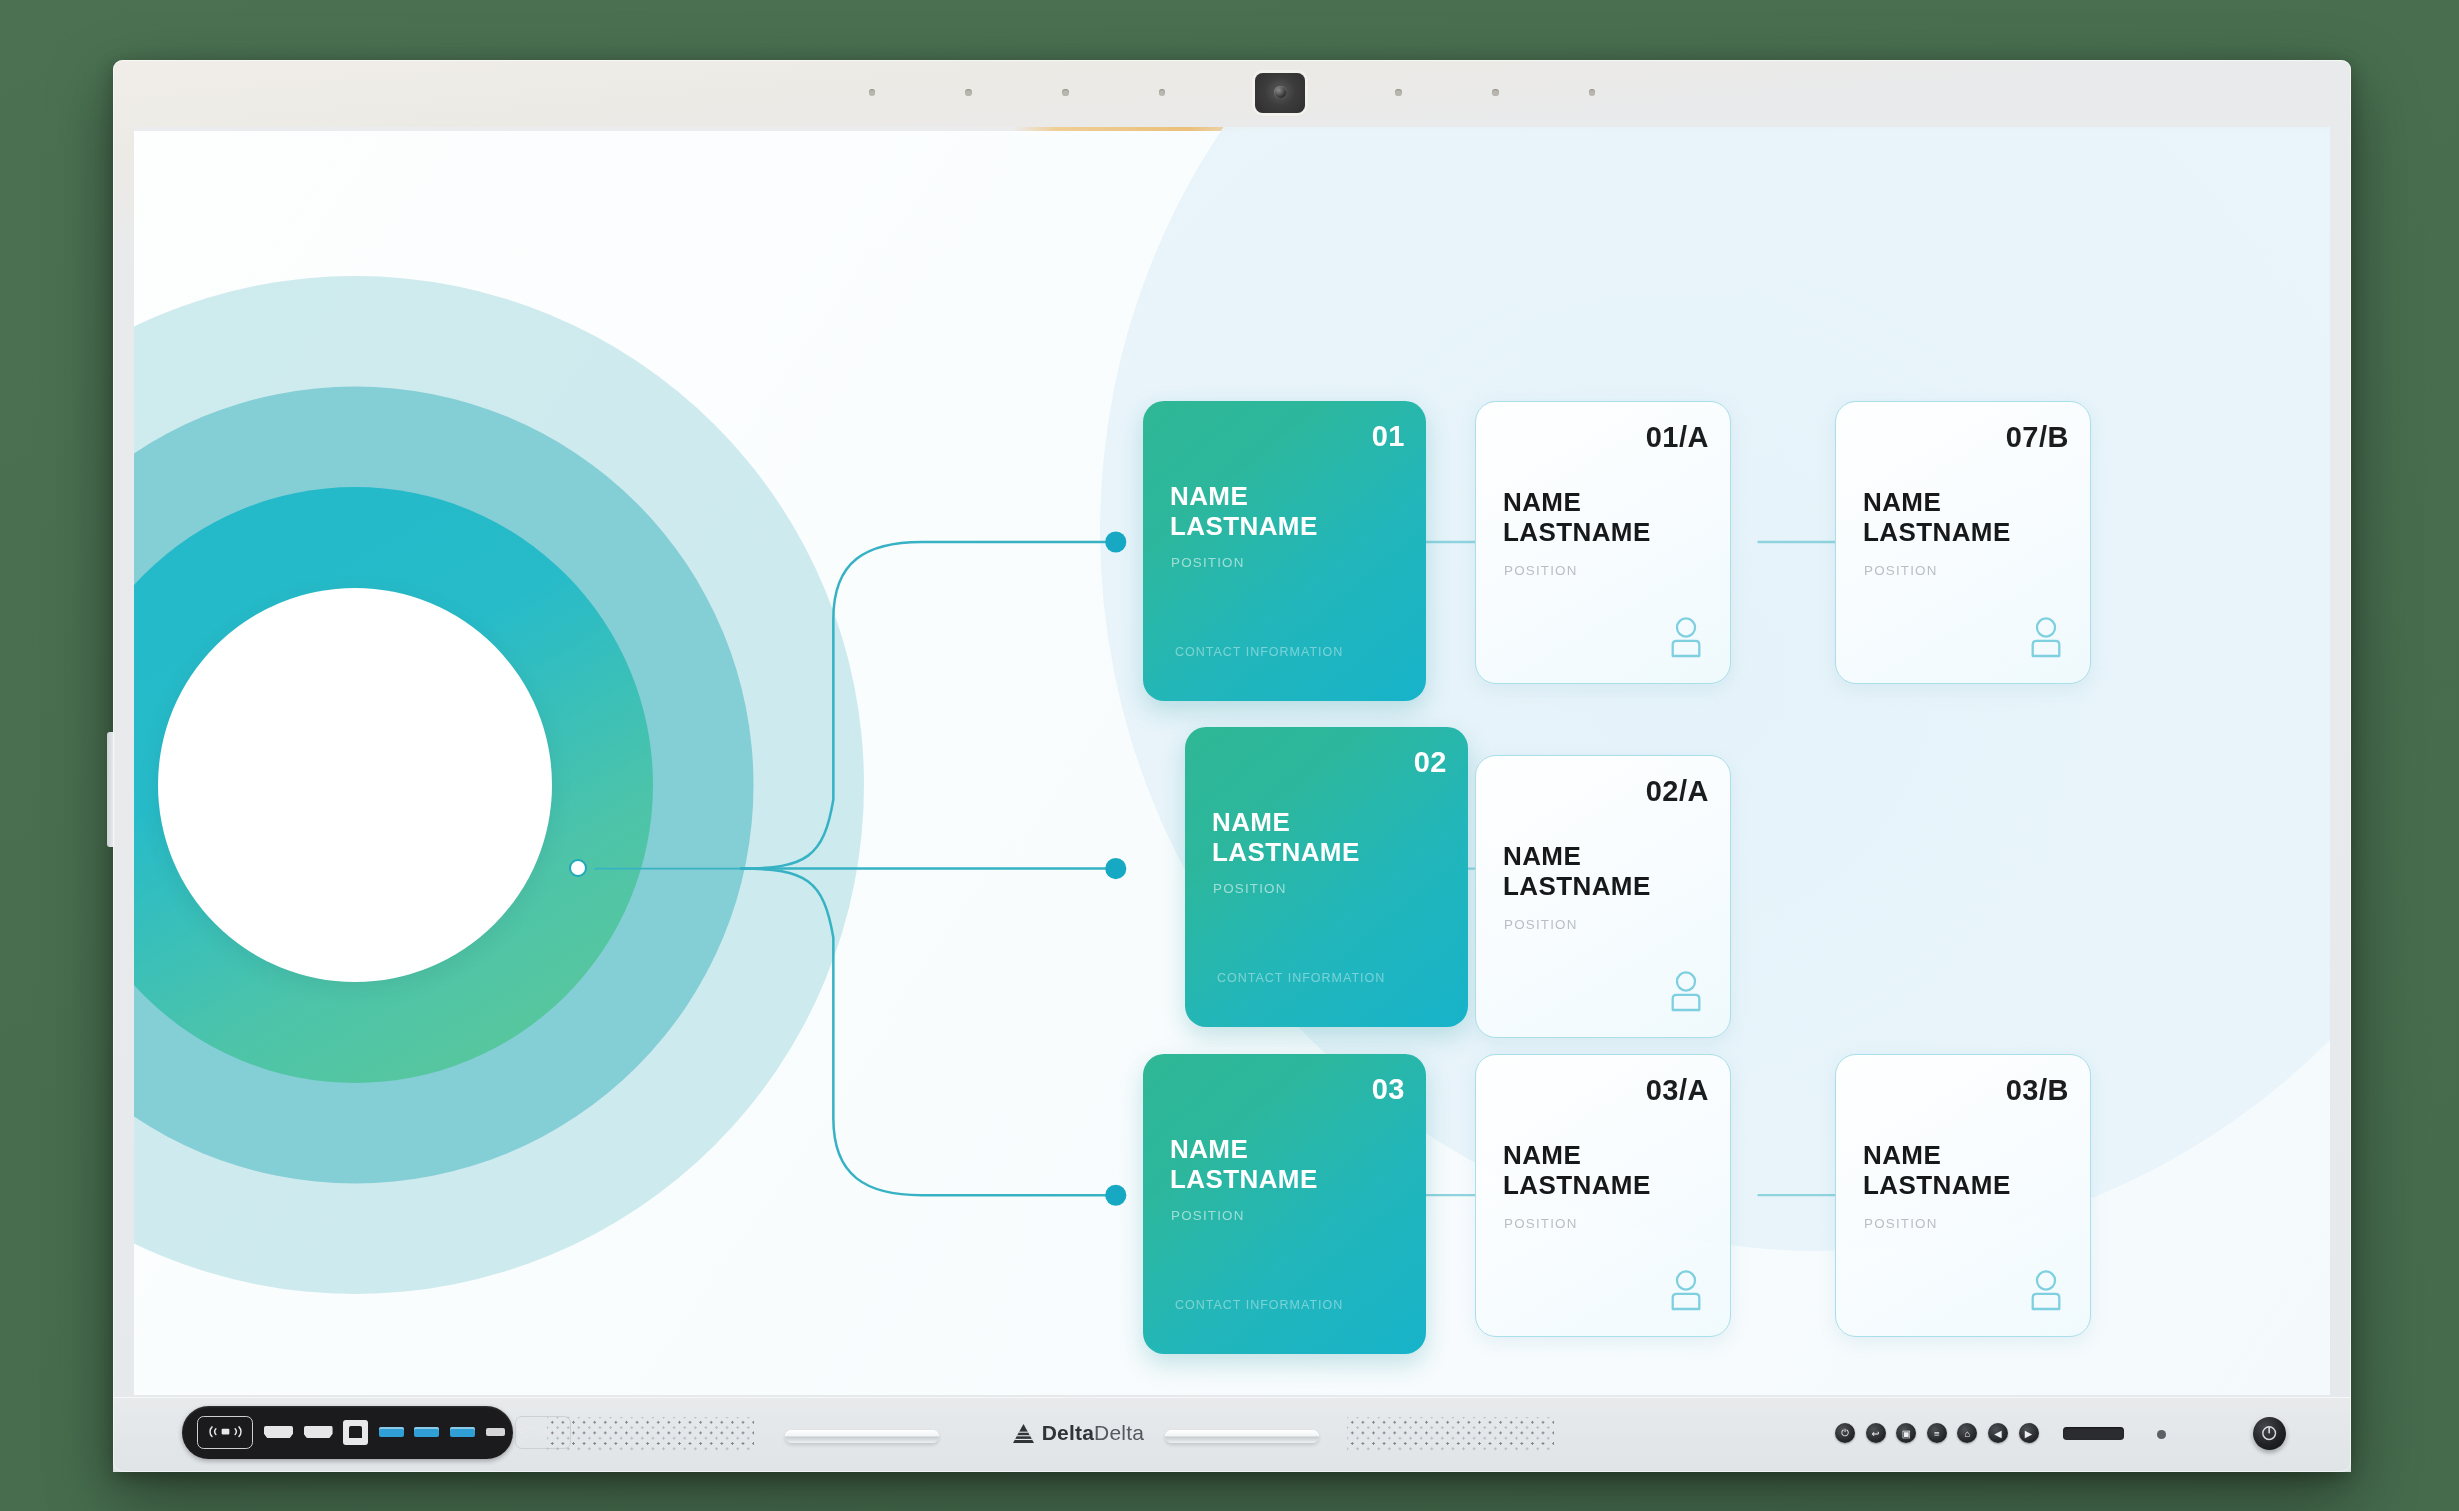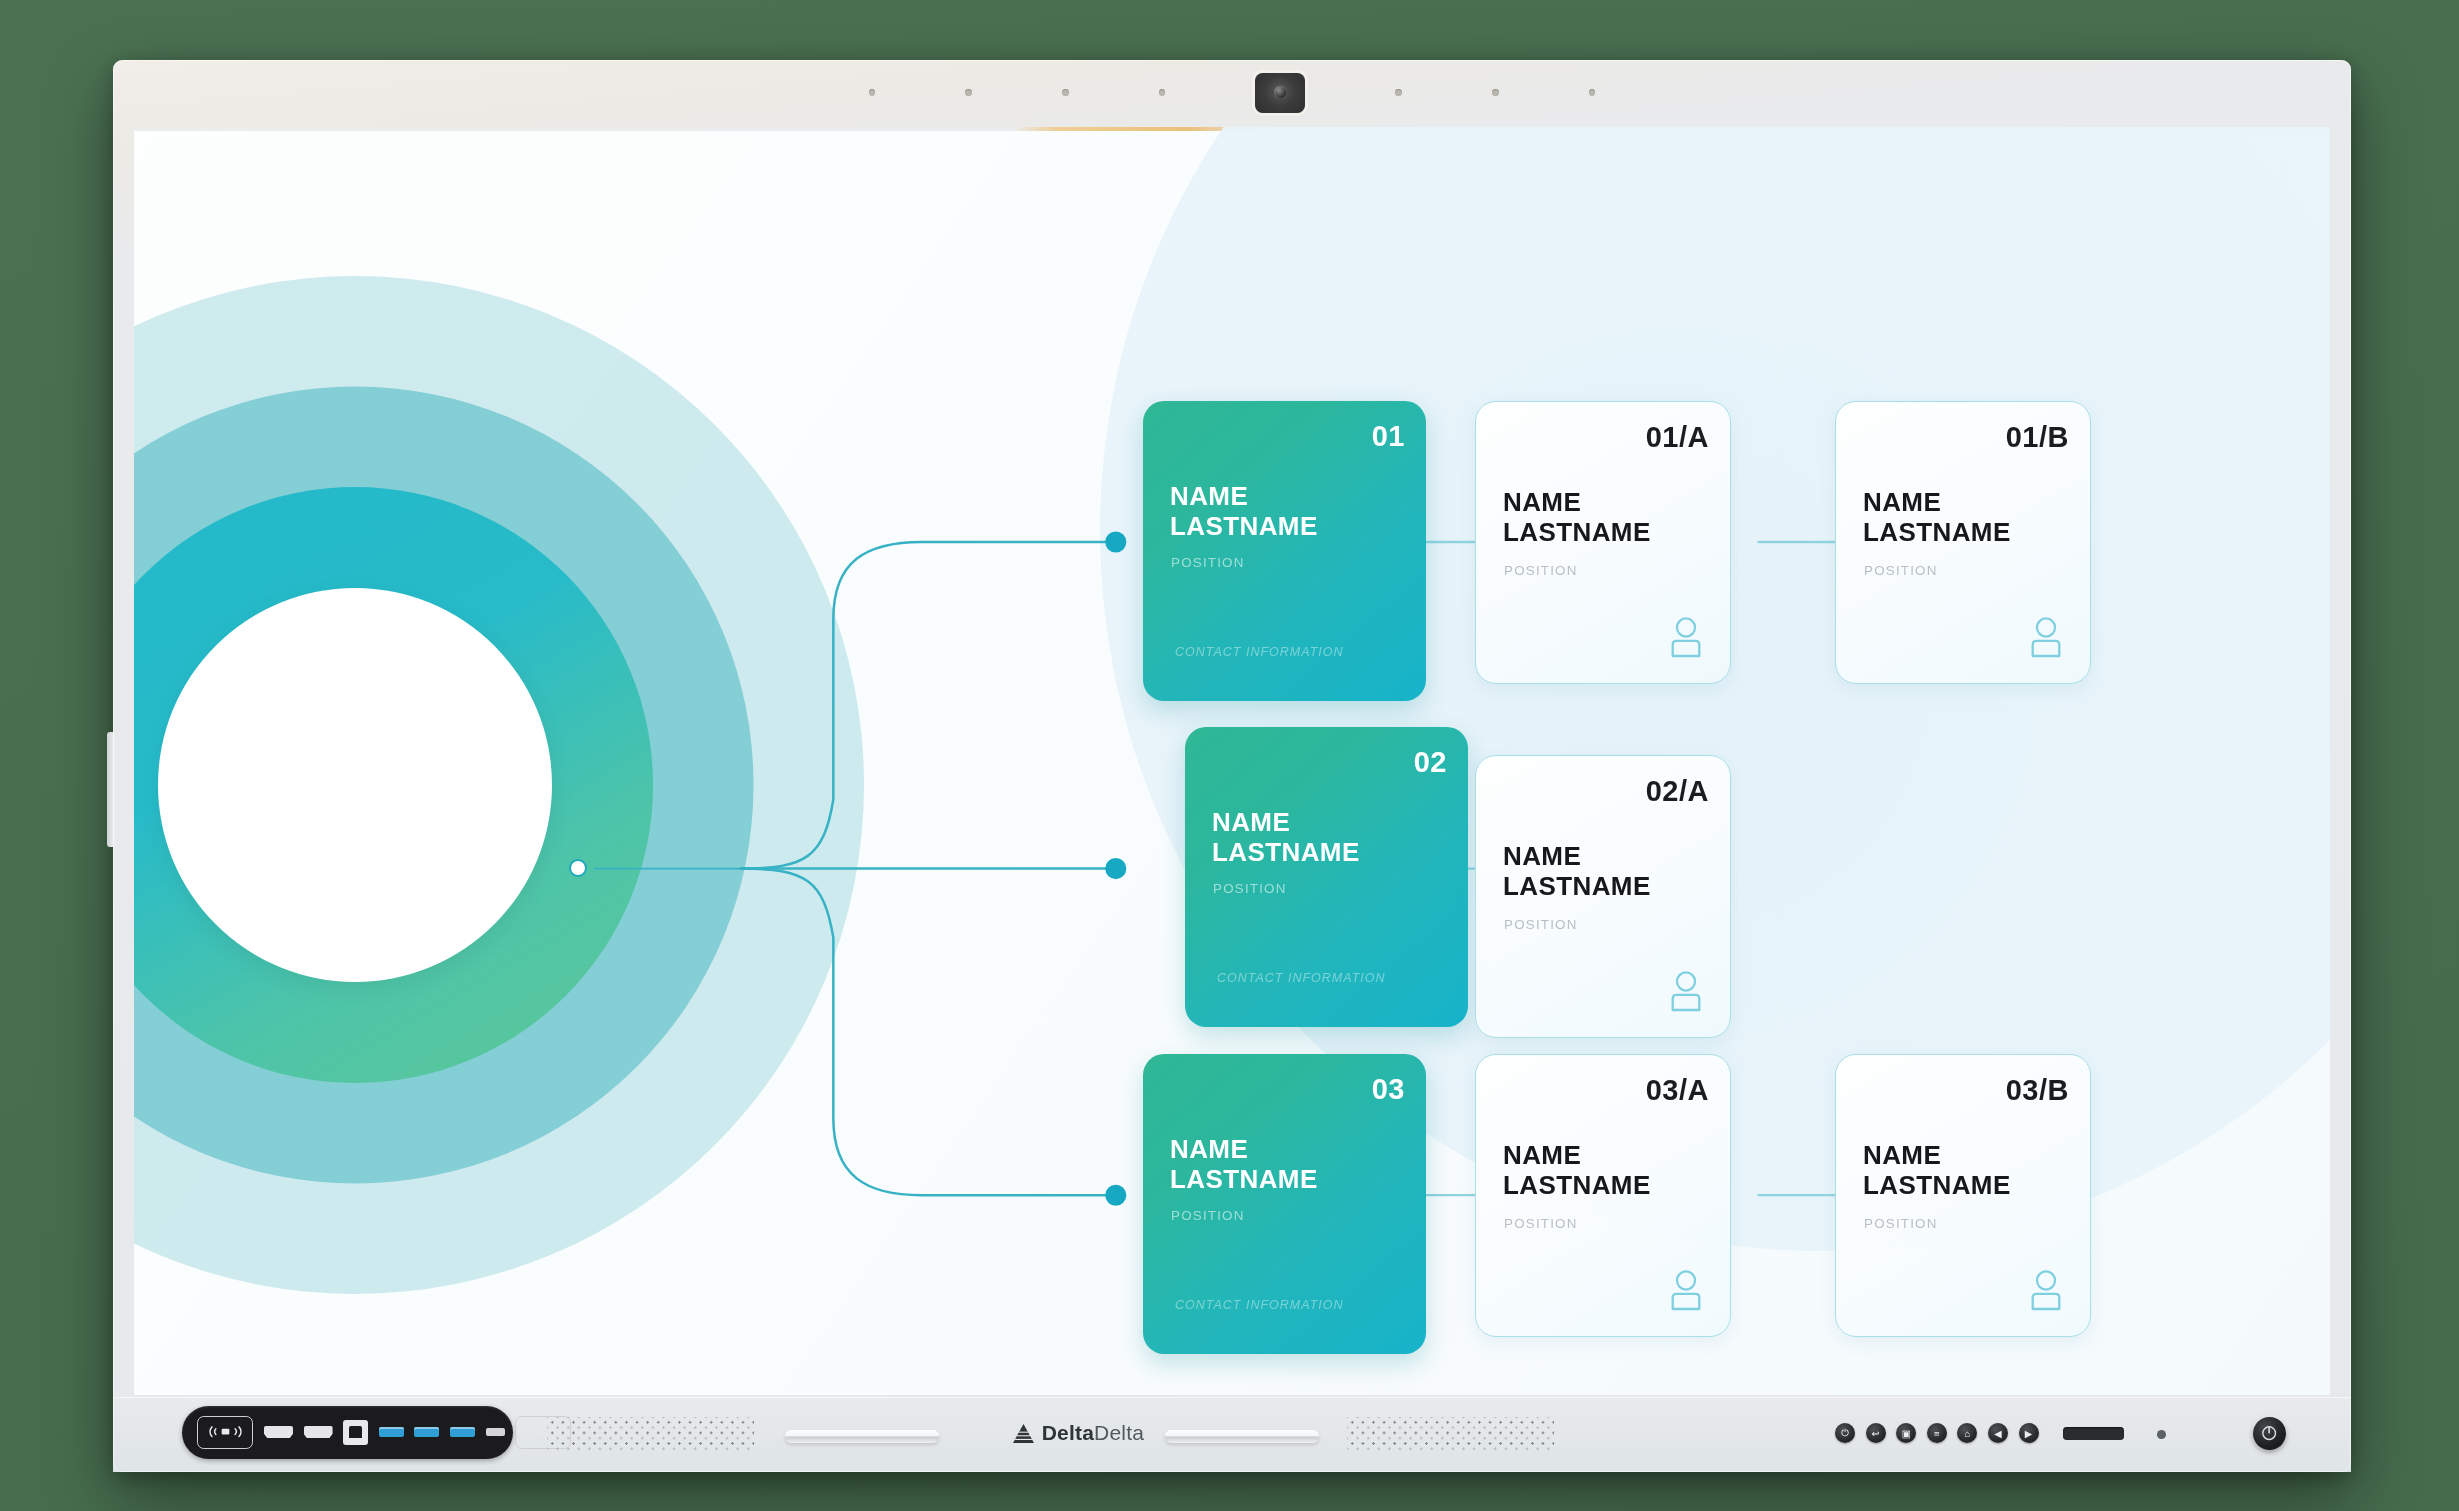--- a/index.html
+++ b/index.html
@@ -191,21 +191,20 @@
   }
   .card-main .card-role{ top: 154px; color: rgba(255,255,255,.55); }
   .card-sub  .card-role{ top: 161px; color: rgba(60,70,78,.34); }
 
   .card-contact{
     position:absolute;
     left: 32px; bottom: 42px;
     font-size: 12.5px;
     letter-spacing: 1px;
     color: rgba(255,255,255,.40);
-    font-style: italic;
   }
 
   .card-usericon{
     position:absolute;
     right: 25px; bottom: 25px;
     width: 38px; height: 42px;
   }
 
   
   .bottom-bar{
@@ -430,21 +429,21 @@
           <div>LASTNAME</div>
         </div>
         <div class="card-role">POSITION</div>
         <svg class="card-usericon" viewBox="0 0 40 44">
           <circle cx="20" cy="12" r="9.5" fill="none" stroke="#7ecfdf" stroke-width="2.4"></circle>
           <path d="M6 42 L6 30 Q6 26 10 26 L30 26 Q34 26 34 30 L34 42 Z" fill="none" stroke="#7ecfdf" stroke-width="2.4" stroke-linejoin="round"></path>
         </svg>
       </div>
 
       <div class="card card-sub" style="left:1701px; top:274px;">
-        <div class="card-badge">01/B</div>
+        <div class="card-badge">07/B</div>
         <div class="card-name">
           <div>NAME</div>
           <div>LASTNAME</div>
         </div>
         <div class="card-role">POSITION</div>
         <svg class="card-usericon" viewBox="0 0 40 44">
           <circle cx="20" cy="12" r="9.5" fill="none" stroke="#7ecfdf" stroke-width="2.4"></circle>
           <path d="M6 42 L6 30 Q6 26 10 26 L30 26 Q34 26 34 30 L34 42 Z" fill="none" stroke="#7ecfdf" stroke-width="2.4" stroke-linejoin="round"></path>
         </svg>
       </div>

